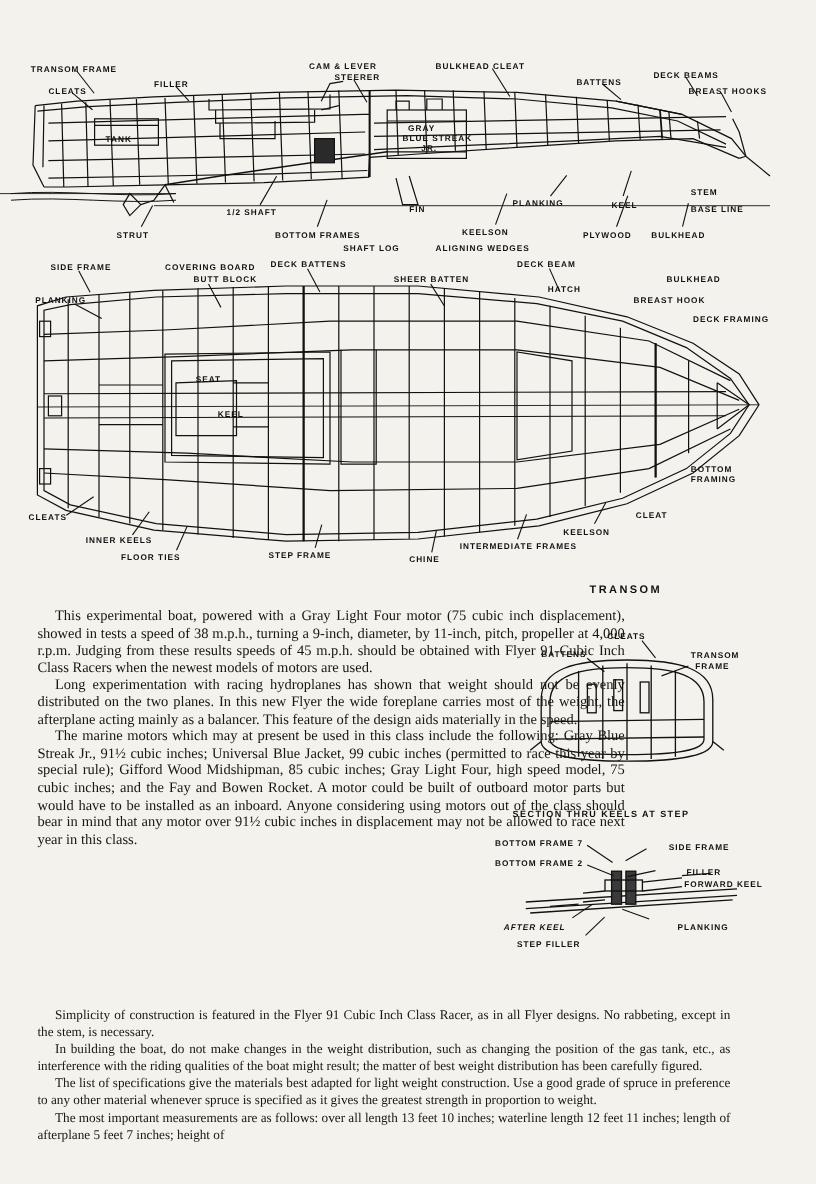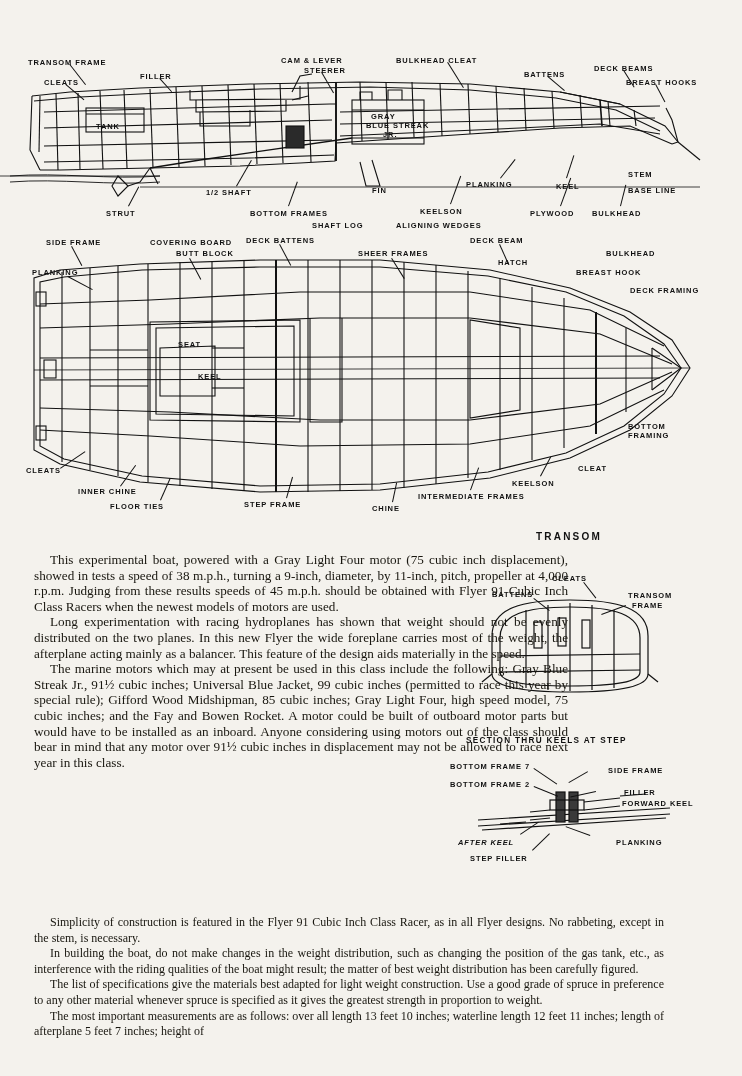--- a/index.html
+++ b/index.html
@@ -342,30 +342,30 @@
       <div class="lbl" style="left: 420px; top: 207px;">KEELSON</div>
       <div class="lbl" style="left: 396px; top: 221px;">ALIGNING WEDGES</div>
       <div class="lbl" style="left: 530px; top: 209px;">PLYWOOD</div>
       <div class="lbl" style="left: 592px; top: 209px;">BULKHEAD</div>
     </div>
   <div id="plan-label-layer">
       <div class="lbl" style="left: 46px; top: 238px;">SIDE FRAME</div>
       <div class="lbl" style="left: 150px; top: 238px;">COVERING BOARD</div>
       <div class="lbl" style="left: 176px; top: 249px;">BUTT BLOCK</div>
       <div class="lbl" style="left: 246px; top: 236px;">DECK BATTENS</div>
-      <div class="lbl" style="left: 358px; top: 249px;">SHEER FRAMES</div>
+      <div class="lbl" style="left: 358px; top: 249px;">SHEER BATTEN</div>
       <div class="lbl" style="left: 470px; top: 236px;">DECK BEAM</div>
       <div class="lbl" style="left: 498px; top: 258px;">HATCH</div>
       <div class="lbl" style="left: 606px; top: 249px;">BULKHEAD</div>
       <div class="lbl" style="left: 576px; top: 268px;">BREAST HOOK</div>
       <div class="lbl" style="left: 32px; top: 268px;">PLANKING</div>
       <div class="lbl" style="left: 178px; top: 340px;">SEAT</div>
       <div class="lbl" style="left: 198px; top: 372px;">KEEL</div>
       <div class="lbl" style="left: 26px; top: 466px;">CLEATS</div>
-      <div class="lbl" style="left: 78px; top: 487px;">INNER CHINE</div>
+      <div class="lbl" style="left: 78px; top: 487px;">INNER KEELS</div>
       <div class="lbl" style="left: 110px; top: 502px;">FLOOR TIES</div>
       <div class="lbl" style="left: 244px; top: 500px;">STEP FRAME</div>
       <div class="lbl" style="left: 372px; top: 504px;">CHINE</div>
       <div class="lbl" style="left: 418px; top: 492px;">INTERMEDIATE FRAMES</div>
       <div class="lbl" style="left: 512px; top: 479px;">KEELSON</div>
       <div class="lbl" style="left: 578px; top: 464px;">CLEAT</div>
     </div>
   <div id="transom-label-layer">
       <div class="lbl" style="left: 492px; top: 590px;">BATTENS</div>
       <div class="lbl" style="left: 552px; top: 574px;">CLEATS</div>

